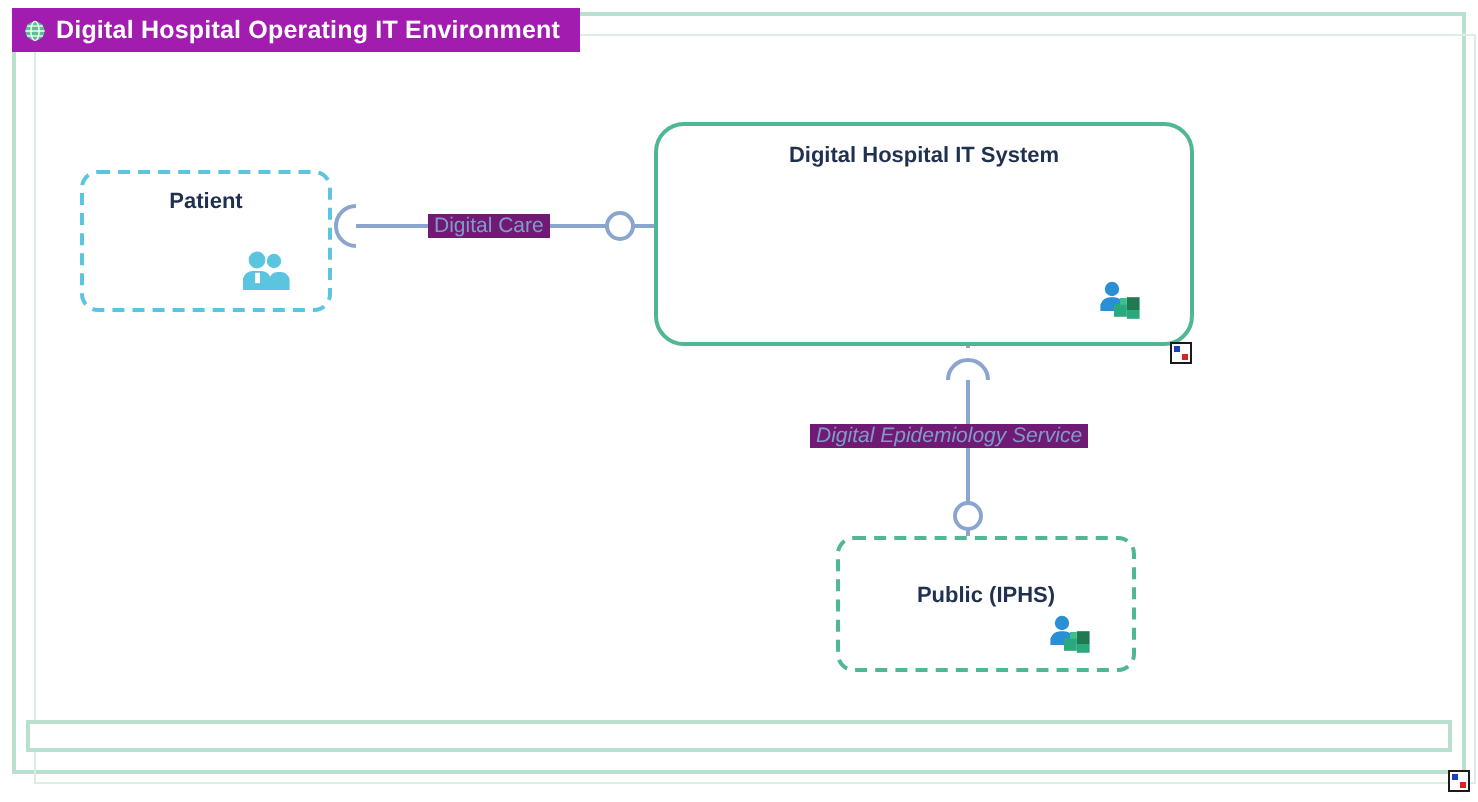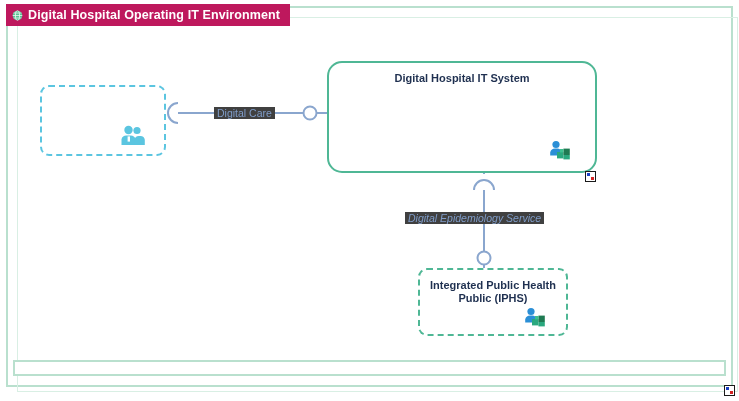--- a/index.html
+++ b/index.html
@@ -62,21 +62,21 @@
     box-sizing: border-box;
   }
 
   
   .title-tab {
     position: absolute;
     left: 6px;
     top: 4px;
     height: 22px;
     padding: 0 10px 0 6px;
-    background: #be185d;
+    background: #a21caf;
     display: flex;
     align-items: center;
     gap: 5px;
   }
   .title-text {
     color: #ffffff;
     font-size: 12.5px;
     font-weight: bold;
     letter-spacing: 0.1px;
     white-space: nowrap;
@@ -150,21 +150,21 @@
   .connector {
     position: absolute;
     overflow: visible;
   }
   .conn-label {
     position: absolute;
     color: #7f9cc8;
     font-size: 10.5px;
     line-height: 12px;
     white-space: nowrap;
-    background: #404040;
+    background: #701a75;
     padding: 0 3px;
   }
   #label-digital-care {
     left: 214px;
     top: 107px;
   }
   #label-epi-service {
     left: 405px;
     top: 212px;
     font-style: italic;
@@ -238,20 +238,21 @@
     <circle cx="22" cy="90" r="6.5" fill="#ffffff" stroke="#8aa6ce" stroke-width="2"></circle>
 
     <line x1="22" y1="96.5" x2="22" y2="104" stroke="#8aa6ce" stroke-width="2"></line>
   </svg>
 
   <span class="conn-label" id="label-digital-care">Digital Care</span>
 
   <span class="conn-label" id="label-epi-service">Digital Epidemiology Service</span>
 
   <div class="node" id="node-patient">
+    <div class="node-title">Patient</div>
     <svg class="node-icon" viewBox="0 0 26 22">
       <circle cx="8.5" cy="6" r="4.2" fill="#5bc5e0"></circle>
       <circle cx="17" cy="6.5" r="3.6" fill="#5bc5e0"></circle>
       <path d="M 1.5 21 L 1.5 15.2 A 5 5 0 0 1 6.5 11.5 L 10.5 11.5 A 5 5 0 0 1 15.5 15.2 L 15.5 21 Z" fill="#5bc5e0"></path>
       <path d="M 14.5 21 L 14.5 15.8 A 4.4 4.4 0 0 1 18.9 12 L 20.4 12 A 4.4 4.4 0 0 1 24.8 15.8 L 24.8 21 Z" fill="#5bc5e0"></path>
       <rect x="7.6" y="12.4" width="2.4" height="5.2" fill="#ffffff"></rect>
     </svg>
   </div>
 
   <div class="node" id="node-system">
@@ -261,21 +262,21 @@
       <path d="M 3.2 16.5 L 3.2 13.2 A 5.2 5.2 0 0 1 8.4 9.6 L 9.8 9.6 A 5.2 5.2 0 0 1 15 13.2 L 15 16.5 Z" fill="#2b8fd6"></path>
       <rect x="10" y="13" width="6.4" height="6.4" fill="#2aa87e"></rect>
       <rect x="16.4" y="9.6" width="6.4" height="6.4" fill="#1f7a52"></rect>
       <rect x="16.4" y="16" width="6.4" height="4.4" fill="#2aa87e"></rect>
       <rect x="13" y="10" width="3.4" height="3.4" fill="#3cc08f"></rect>
     </svg>
   </div>
 
   <div class="node" id="node-iphs">
     <div class="node-title">
-      <span>Integrated Public Health</span><br>
+      <br>
       <span>Public (IPHS)</span>
     </div>
     <svg class="node-icon" viewBox="0 0 26 22">
       <circle cx="9" cy="5.5" r="3.6" fill="#2b8fd6"></circle>
       <path d="M 3.2 16.5 L 3.2 13.2 A 5.2 5.2 0 0 1 8.4 9.6 L 9.8 9.6 A 5.2 5.2 0 0 1 15 13.2 L 15 16.5 Z" fill="#2b8fd6"></path>
       <rect x="10" y="13" width="6.4" height="6.4" fill="#2aa87e"></rect>
       <rect x="16.4" y="9.6" width="6.4" height="6.4" fill="#1f7a52"></rect>
       <rect x="16.4" y="16" width="6.4" height="4.4" fill="#2aa87e"></rect>
       <rect x="13" y="10" width="3.4" height="3.4" fill="#3cc08f"></rect>
     </svg>

